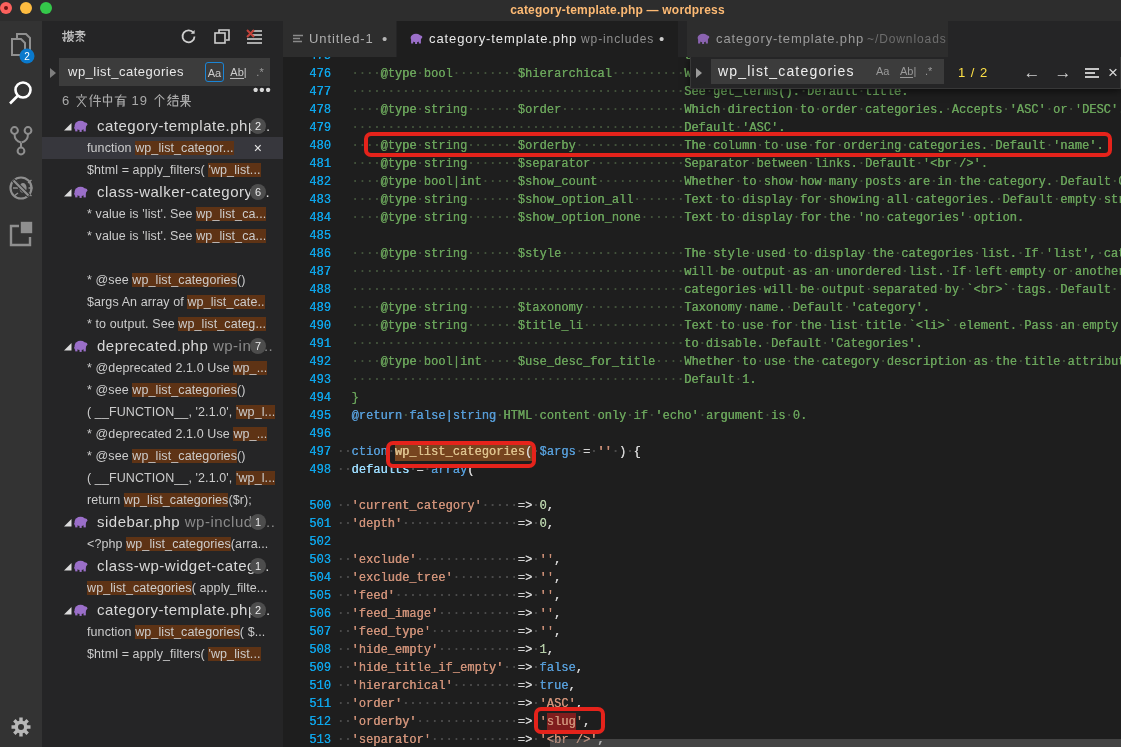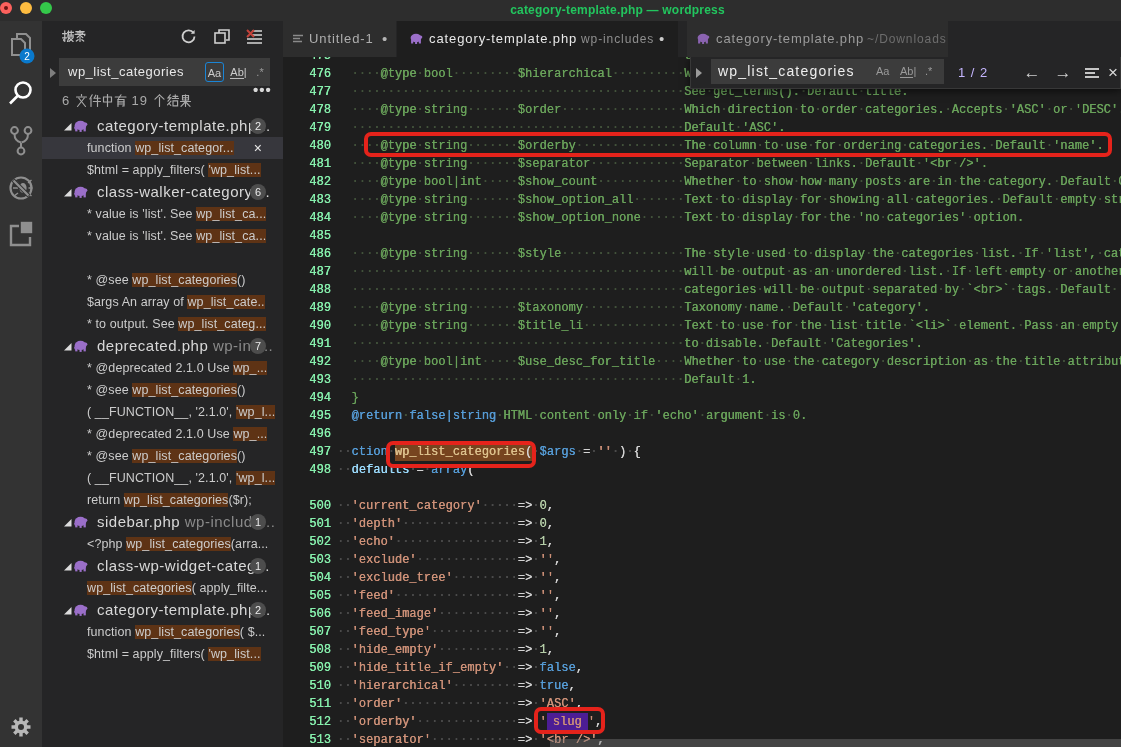--- a/index.html
+++ b/index.html
@@ -1,19 +1,19 @@
 <!DOCTYPE html>
 <html><head><meta charset="utf-8"><style>
 *{margin:0;padding:0;box-sizing:border-box}
 html,body{width:1121px;height:747px;overflow:hidden;background:#1e1e1e;
  font-family:"Liberation Sans",sans-serif;-webkit-font-smoothing:antialiased}
 
 #title{position:absolute;left:0;top:0;width:1121px;height:21px;background:#2d2d2d}
 #title .t{position:absolute;left:114px;right:0;top:3px;text-align:center;font-size:12px;
- font-weight:bold;color:#22c55e;letter-spacing:.2px}
+ font-weight:bold;color:#fdba74;letter-spacing:.2px}
 .tl{position:absolute;top:2px;width:12px;height:12px;border-radius:50%}
 
 #abar{position:absolute;left:0;top:21px;width:42px;height:726px;background:#333333}
 .aicon{position:absolute;left:0;width:42px;height:48px}
 
 #sbar{position:absolute;left:42px;top:21px;width:241px;height:726px;background:#252526;overflow:hidden}
 #sbar .hdr{position:absolute;left:20px;top:9px;font-size:11px;color:#bdbdbd;letter-spacing:1px}
 .sic{position:absolute;top:7px}
 #sinput{position:absolute;left:17px;top:37px;width:211px;height:28px;background:#3c3c3c}
 #sinput .q{position:absolute;left:9px;top:6px;font-size:13px;color:#e8e8e8;letter-spacing:0.5px}
@@ -35,32 +35,32 @@
 .hl{background:#5e3315}
 .dism{position:absolute;right:21px;color:#e8e8e8;font-size:14px;top:0}
 
 #tabs{position:absolute;left:283px;top:21px;width:838px;height:36px;background:#252526}
 .tab{position:absolute;top:0;height:36px;font-size:13px;line-height:36px;white-space:nowrap;letter-spacing:0.9px}
 #editor{position:absolute;left:283px;top:57px;width:838px;height:690px;background:#1e1e1e;overflow:hidden}
 #code{position:absolute;left:-283px;top:-57px;width:1121px;height:747px;
  font-family:"Liberation Mono",monospace;font-size:12px;letter-spacing:0.03px;
  text-shadow:0 0 0.6px rgba(0,0,0,0), 0.3px 0 0 currentColor}
 .row{position:absolute;left:0;width:1121px;height:18px;line-height:18px;white-space:pre}
-.ln{position:absolute;left:283px;width:48px;text-align:right;color:#86efac}
+.ln{position:absolute;left:283px;width:48px;text-align:right;color:#0ea5e9}
 .ct{position:absolute;left:337px;color:#d4d4d4}
 .c{color:#69a25a}.k{color:#569cd6}.v{color:#9cdcfe}.s{color:#ce9178}.n{color:#b5cea8}
 .p{color:#d4d4d4}.i{color:#42523b}.u{color:#4b4b4b}.f{color:#ddc18d}
 .fm{background:#77441f;padding:2px 0}
-.sel{background:#4c1d95;padding:2px 6px}
+.sel{background:#7f1d1d;padding:2px 0}
 
 #find{position:absolute;left:407px;top:-1px;width:431px;height:33px;background:#252526;
  box-shadow:0 2px 8px rgba(0,0,0,.6);border:1px solid #383838}
 #find .inp{position:absolute;left:20px;top:2px;width:233px;height:25px;background:#3c3c3c}
 #find .q{position:absolute;left:7px;top:4px;font-size:14px;color:#eeeeee;letter-spacing:1.2px}
-#find .cnt{position:absolute;left:267px;top:8px;font-size:13px;color:#c4b5fd;letter-spacing:1px}
+#find .cnt{position:absolute;left:267px;top:8px;font-size:13px;color:#fde047;letter-spacing:1px}
 .fgl{position:absolute;top:0;height:33px;line-height:32px;color:#cfcfcf;font-size:17px;text-align:center}
 
 .redbox{position:absolute;border:4px solid #e5231b;border-radius:7px}
 
 #hsb{position:absolute;left:267px;top:682px;width:571px;height:8px;background:rgba(121,121,121,.42)}
 </style></head>
 <body>
 <div id="title">
  <div class="tl" style="left:0;background:#fc615d"></div>
  <div class="tl" style="left:20px;background:#fdbc40"></div>
@@ -397,21 +397,21 @@
 <div class="row" style="top:335px"><span class="ln">491</span><span class="ct">  <span class="i">··············································</span><span class="c">to</span><span class="i">·</span><span class="c">disable.</span><span class="i">·</span><span class="c">Default</span><span class="i">·</span><span class="c">'Categories'.</span></span></div>
 <div class="row" style="top:353px"><span class="ln">492</span><span class="ct">  <span class="i">····</span><span class="c">@type</span><span class="i">·</span><span class="c">bool|int</span><span class="i">·····</span><span class="c">$use_desc_for_title</span><span class="i">····</span><span class="c">Whether</span><span class="i">·</span><span class="c">to</span><span class="i">·</span><span class="c">use</span><span class="i">·</span><span class="c">the</span><span class="i">·</span><span class="c">category</span><span class="i">·</span><span class="c">description</span><span class="i">·</span><span class="c">as</span><span class="i">·</span><span class="c">the</span><span class="i">·</span><span class="c">title</span><span class="i">·</span><span class="c">attribute</span></span></div>
 <div class="row" style="top:371px"><span class="ln">493</span><span class="ct">  <span class="i">··············································</span><span class="c">Default</span><span class="i">·</span><span class="c">1.</span></span></div>
 <div class="row" style="top:389px"><span class="ln">494</span><span class="ct">  <span class="c">}</span></span></div>
 <div class="row" style="top:407px"><span class="ln">495</span><span class="ct">  <span class="k">@return</span><span class="i">·</span><span class="k">false|string</span><span class="i">·</span><span class="c">HTML</span><span class="i">·</span><span class="c">content</span><span class="i">·</span><span class="c">only</span><span class="i">·</span><span class="c">if</span><span class="i">·</span><span class="c">'echo'</span><span class="i">·</span><span class="c">argument</span><span class="i">·</span><span class="c">is</span><span class="i">·</span><span class="c">0.</span></span></div>
 <div class="row" style="top:425px"><span class="ln">496</span><span class="ct"></span></div>
 <div class="row" style="top:443px"><span class="ln">497</span><span class="ct"><span class="u">··</span><span class="k">ction</span><span class="u">·</span><span class="fm"><span class="f">wp_list_categories</span><span class="p">(</span></span><span class="u">·</span><span class="k">$args</span><span class="u">·</span><span class="p">=</span><span class="u">·</span><span class="s">''</span><span class="u">·</span><span class="p">)</span><span class="u">·</span><span class="p">{</span></span></div>
 <div class="row" style="top:461px"><span class="ln">498</span><span class="ct"><span class="u">··</span><span class="v">defaults</span><span class="u">·</span><span class="p">=</span><span class="u">·</span><span class="k">array</span><span class="p">(</span></span></div>
 <div class="row" style="top:497px"><span class="ln">500</span><span class="ct"><span class="u">··</span><span class="s">'current_category'</span><span class="u">·····</span><span class="p">=&gt;</span><span class="u">·</span><span class="n">0</span><span class="p">,</span></span></div>
 <div class="row" style="top:515px"><span class="ln">501</span><span class="ct"><span class="u">··</span><span class="s">'depth'</span><span class="u">················</span><span class="p">=&gt;</span><span class="u">·</span><span class="n">0</span><span class="p">,</span></span></div>
-<div class="row" style="top:533px"><span class="ln">502</span><span class="ct"><span class="u">··</span><span class="s">'echo'</span><span class="u">·················</span><span class="p">=&gt;</span><span class="u">·</span><span class="n">1</span><span class="p">,</span></span></div>
+<div class="row" style="top:533px"><span class="ln">502</span></div>
 <div class="row" style="top:551px"><span class="ln">503</span><span class="ct"><span class="u">··</span><span class="s">'exclude'</span><span class="u">··············</span><span class="p">=&gt;</span><span class="u">·</span><span class="s">''</span><span class="p">,</span></span></div>
 <div class="row" style="top:569px"><span class="ln">504</span><span class="ct"><span class="u">··</span><span class="s">'exclude_tree'</span><span class="u">·········</span><span class="p">=&gt;</span><span class="u">·</span><span class="s">''</span><span class="p">,</span></span></div>
 <div class="row" style="top:587px"><span class="ln">505</span><span class="ct"><span class="u">··</span><span class="s">'feed'</span><span class="u">·················</span><span class="p">=&gt;</span><span class="u">·</span><span class="s">''</span><span class="p">,</span></span></div>
 <div class="row" style="top:605px"><span class="ln">506</span><span class="ct"><span class="u">··</span><span class="s">'feed_image'</span><span class="u">···········</span><span class="p">=&gt;</span><span class="u">·</span><span class="s">''</span><span class="p">,</span></span></div>
 <div class="row" style="top:623px"><span class="ln">507</span><span class="ct"><span class="u">··</span><span class="s">'feed_type'</span><span class="u">············</span><span class="p">=&gt;</span><span class="u">·</span><span class="s">''</span><span class="p">,</span></span></div>
 <div class="row" style="top:641px"><span class="ln">508</span><span class="ct"><span class="u">··</span><span class="s">'hide_empty'</span><span class="u">···········</span><span class="p">=&gt;</span><span class="u">·</span><span class="n">1</span><span class="p">,</span></span></div>
 <div class="row" style="top:659px"><span class="ln">509</span><span class="ct"><span class="u">··</span><span class="s">'hide_title_if_empty'</span><span class="u">··</span><span class="p">=&gt;</span><span class="u">·</span><span class="k">false</span><span class="p">,</span></span></div>
 <div class="row" style="top:677px"><span class="ln">510</span><span class="ct"><span class="u">··</span><span class="s">'hierarchical'</span><span class="u">·········</span><span class="p">=&gt;</span><span class="u">·</span><span class="k">true</span><span class="p">,</span></span></div>
 <div class="row" style="top:695px"><span class="ln">511</span><span class="ct"><span class="u">··</span><span class="s">'order'</span><span class="u">················</span><span class="p">=&gt;</span><span class="u">·</span><span class="s">'ASC'</span><span class="p">,</span></span></div>
 <div class="row" style="top:713px"><span class="ln">512</span><span class="ct"><span class="u">··</span><span class="s">'orderby'</span><span class="u">··············</span><span class="p">=&gt;</span><span class="u">·</span><span class="s">'</span><span class="sel"><span class="s">slug</span></span><span class="s">'</span><span class="p">,</span></span></div>

